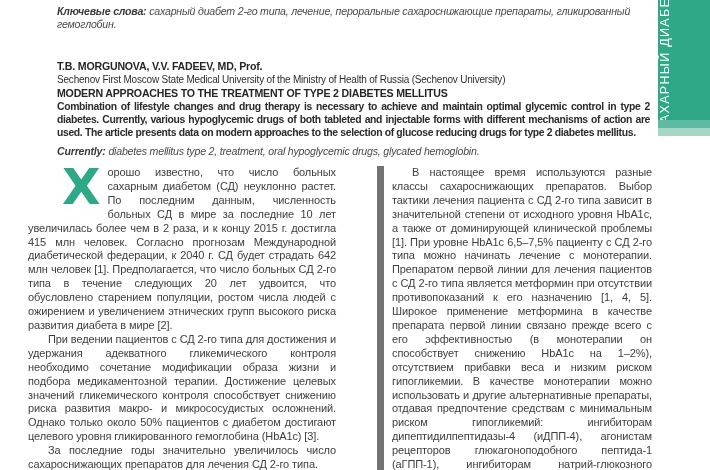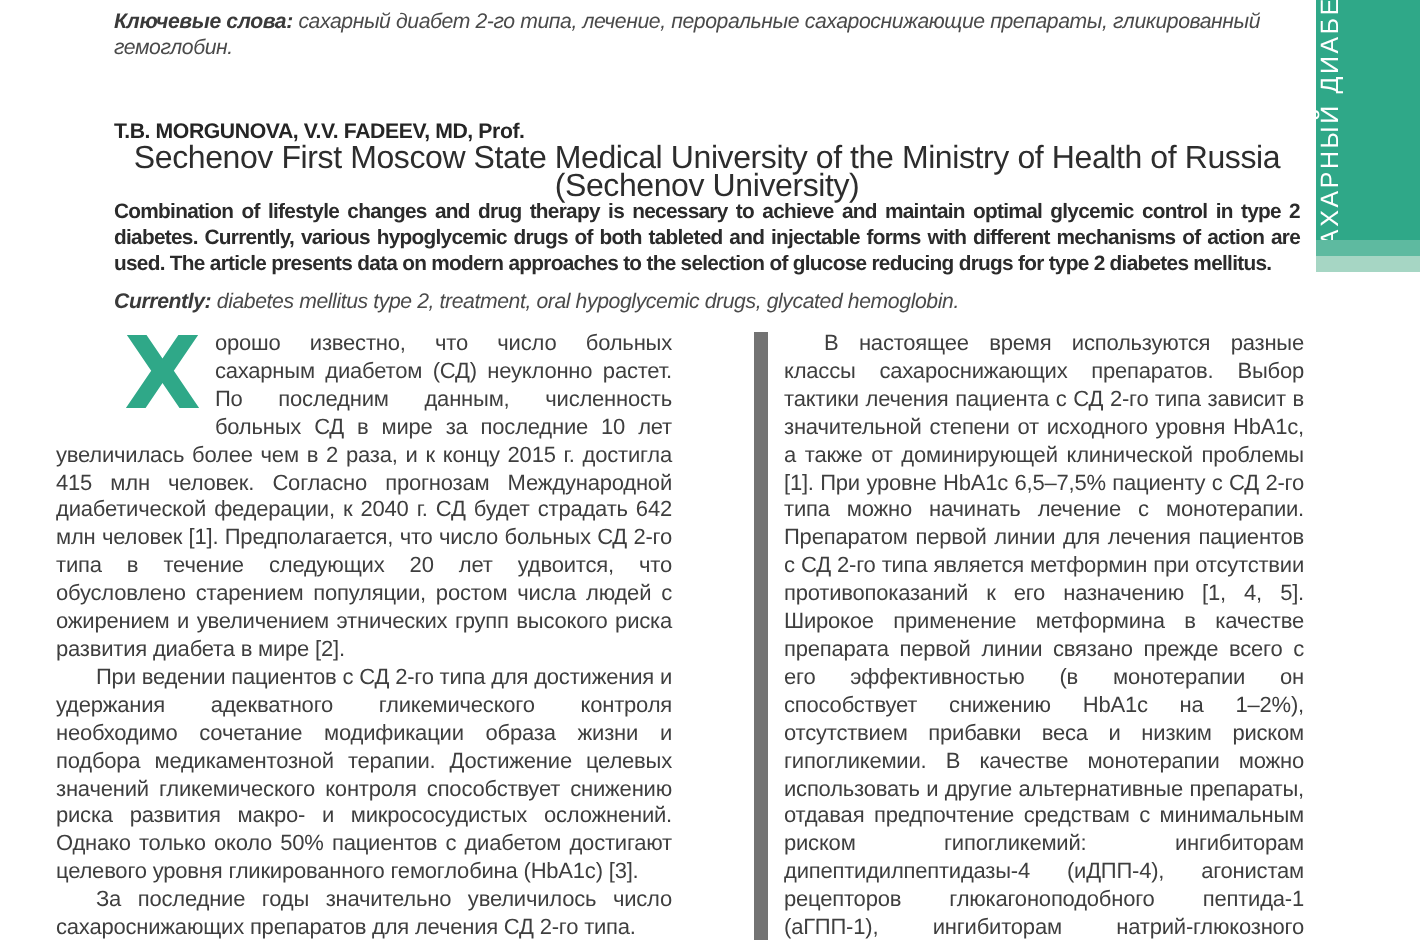--- a/index.html
+++ b/index.html
@@ -35,21 +35,21 @@
     font-weight:bold; font-size:10.5px; line-height:13.5px;
     letter-spacing:-0.3px; text-align:justify; color:#2b2b2b;
   }
   .kw-line {
     margin-top:5px !important; font-style:italic; font-size:10.6px;
     line-height:13px; color:#4a4a4a; letter-spacing:-0.2px;
   }
   .kw-label { font-weight:bold; font-style:italic; color:#3a3a3a; }
   .en-block { margin-top:29px; }
   .authors-en { font-weight:bold; font-size:10.6px; line-height:13.3px; letter-spacing:-0.2px; color:#252525; }
-  .affil-en  { font-size:16px; line-height:13.3px; letter-spacing:-0.2px; color:#2d2d2d;text-align:center; }
+  .affil-en  { font-size:10px; line-height:13.3px; letter-spacing:-0.2px; color:#2d2d2d; }
   .title-en  { font-weight:bold; font-size:10.6px; line-height:13.3px; letter-spacing:-0.2px; color:#252525; }
   .abstract-en {
     font-weight:bold; font-size:10.4px; line-height:13.2px;
     letter-spacing:-0.35px; text-align:justify; color:#2b2b2b;
   }
 
   
   .columns {
     position:absolute; top:166px; left:28px; width:624px; height:304px;
     display:flex; overflow:hidden;
@@ -79,20 +79,21 @@
     <div class="side-band-1"></div>
     <div class="side-band-2"></div>
   </div>
 
   <div class="top-block">
     <p class="kw-line"><span class="kw-label">Ключевые слова:</span> <span>сахарный диабет 2-го типа, лечение, пероральные сахароснижающие препараты, гликированный гемоглобин.</span></p>
 
     <div class="en-block">
       <p class="authors-en">T.B. MORGUNOVA, V.V. FADEEV, MD, Prof.</p>
       <p class="affil-en">Sechenov First Moscow State Medical University of the Ministry of Health of Russia (Sechenov University)</p>
+      <p class="title-en">MODERN APPROACHES TO THE TREATMENT OF TYPE 2 DIABETES MELLITUS</p>
       <p class="abstract-en">Combination of lifestyle changes and drug therapy is necessary to achieve and maintain optimal glycemic control in type 2 diabetes. Currently, various hypoglycemic drugs of both tableted and injectable forms with different mechanisms of action are used. The article presents data on modern approaches to the selection of glucose reducing drugs for type 2 diabetes mellitus.</p>
       <p class="kw-line"><span class="kw-label">Currently:</span> <span>diabetes mellitus type 2, treatment, oral hypoglycemic drugs, glycated hemoglobin.</span></p>
     </div>
   </div>
 
   <div class="columns">
     <div class="col col-left">
       <p><span class="dropcap">Х</span><span>орошо известно, что число больных сахарным диабетом (СД) неуклонно растет. По последним данным, численность больных СД в мире за последние 10 лет увеличилась более чем в 2 раза, и к концу 2015 г. достигла 415 млн человек. Согласно прогнозам Международной диабетической федерации, к 2040 г. СД будет страдать 642 млн человек [1]. Предполагается, что число больных СД 2-го типа в течение следующих 20 лет удвоится, что обусловлено старением популяции, ростом числа людей с ожирением и увеличением этнических групп высокого риска развития диабета в мире [2].</span></p>
       <p class="p-indent">При ведении пациентов с СД 2-го типа для достижения и удержания адекватного гликемического контроля необходимо сочетание модификации образа жизни и подбора медикаментозной терапии. Достижение целевых значений гликемического контроля способствует снижению риска развития макро- и микрососудистых осложнений. Однако только около 50% пациентов с диабетом достигают целевого уровня гликированного гемоглобина (HbA1c) [3].</p>
       <p class="p-indent">За последние годы значительно увеличилось число сахароснижающих препаратов для лечения СД 2-го типа.</p>

